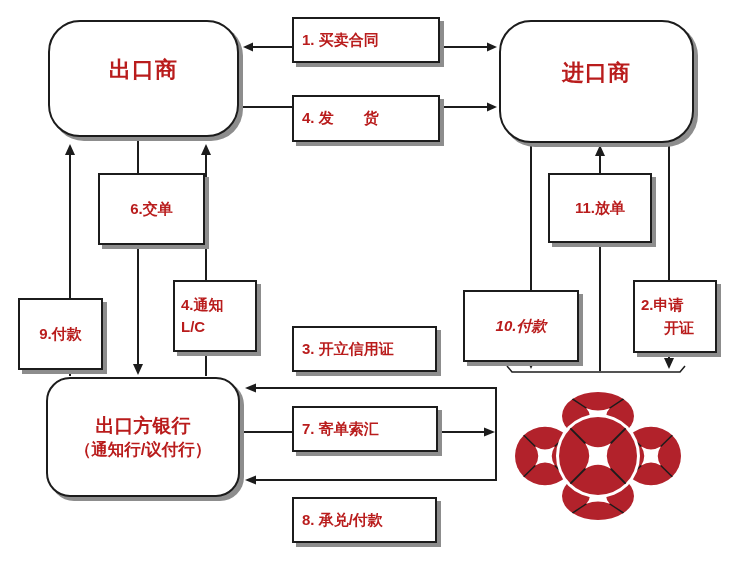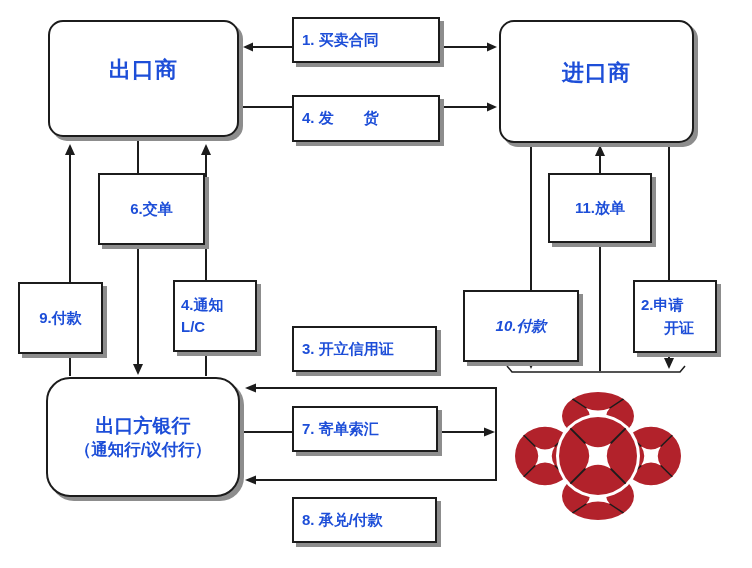--- a/index.html
+++ b/index.html
@@ -15,25 +15,25 @@
   
   .flow line{stroke:var(--line,#1c1c1c);stroke-width:2px;}
   .flow .head{fill:var(--line,#1c1c1c);stroke:none;}
   .flow .thin{fill:none;stroke:var(--line,#1c1c1c);stroke-width:1.5px;}
   
   .entity,.lbl{
     position:absolute;box-sizing:border-box;z-index:1;
     background:var(--box-fill,#fff);
     border:2px solid var(--line,#1c1c1c);
     box-shadow:4px 4px 0 var(--shadow,#8d8d8d);
-    color:#1d4ed8;font-weight:bold;
+    color:#b91c1c;font-weight:bold;
     display:flex;flex-direction:column;justify-content:center;
   }
   .entity{align-items:center;text-align:center;}
-  .entity.round{border-radius:15px;}
+  .entity.round{border-radius:32px;}
   .entity .big{font-size:22px;letter-spacing:1px;}
   .entity .bank1{font-size:19px;line-height:1.3;}
   .entity .bank2{font-size:16.5px;line-height:1.3;text-align:right;}
   .raise{padding-bottom:18px;}
   .lbl{font-size:15px;line-height:1.5;}
   .lbl.center{align-items:center;text-align:center;}
   .lbl.left{align-items:flex-start;padding-left:8px;text-align:left;}
   .lbl span{display:block;white-space:pre;}
 </style>
 </head>
@@ -152,21 +152,21 @@
   </div>
 
   <div class="lbl left" style="left:292px;top:95px;width:148px;height:47px;">
     <span>4. 发　　货</span>
   </div>
 
   <div class="lbl center" style="left:98px;top:173px;width:107px;height:72px;">
     <span>6.交单</span>
   </div>
 
-  <div class="lbl center" style="left:18px;top:282px;width:85px;height:72px;">
+  <div class="lbl center" style="left:18px;top:298px;width:85px;height:72px;">
     <span>9.付款</span>
   </div>
 
   <div class="lbl left" style="left:173px;top:280px;width:84px;height:72px;padding-left:6px;">
     <span>4.通知</span>
     <span>L/C</span>
   </div>
 
   <div class="lbl center" style="left:548px;top:173px;width:104px;height:70px;">
     <span>11.放单</span>

